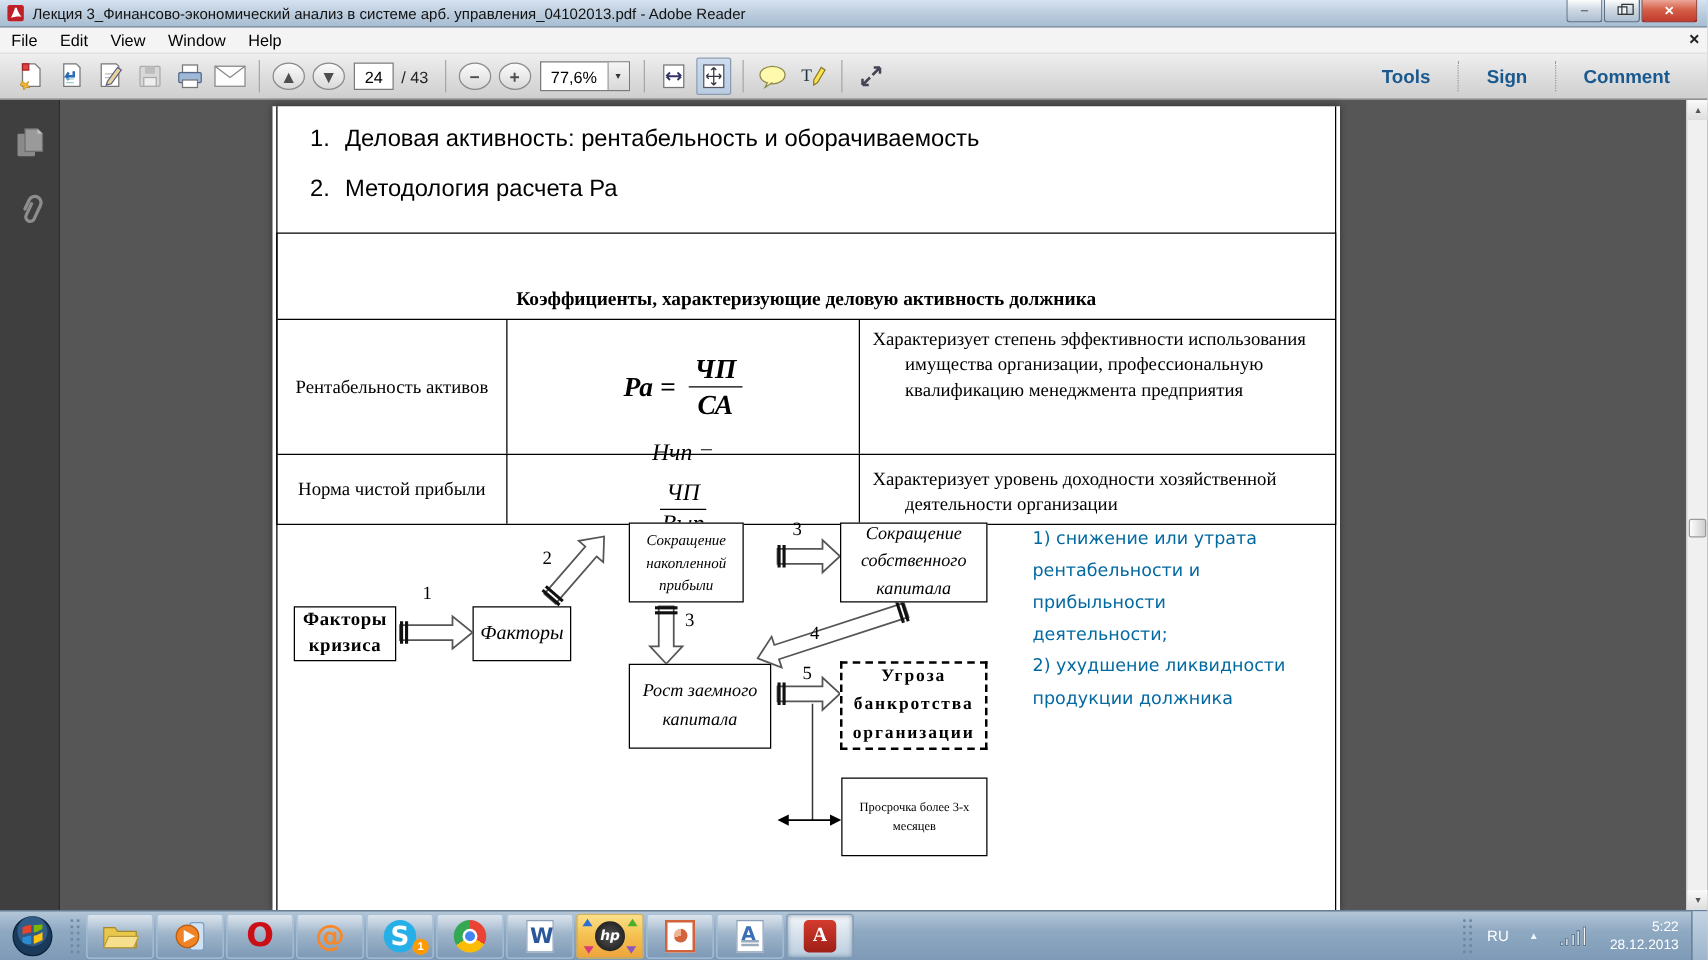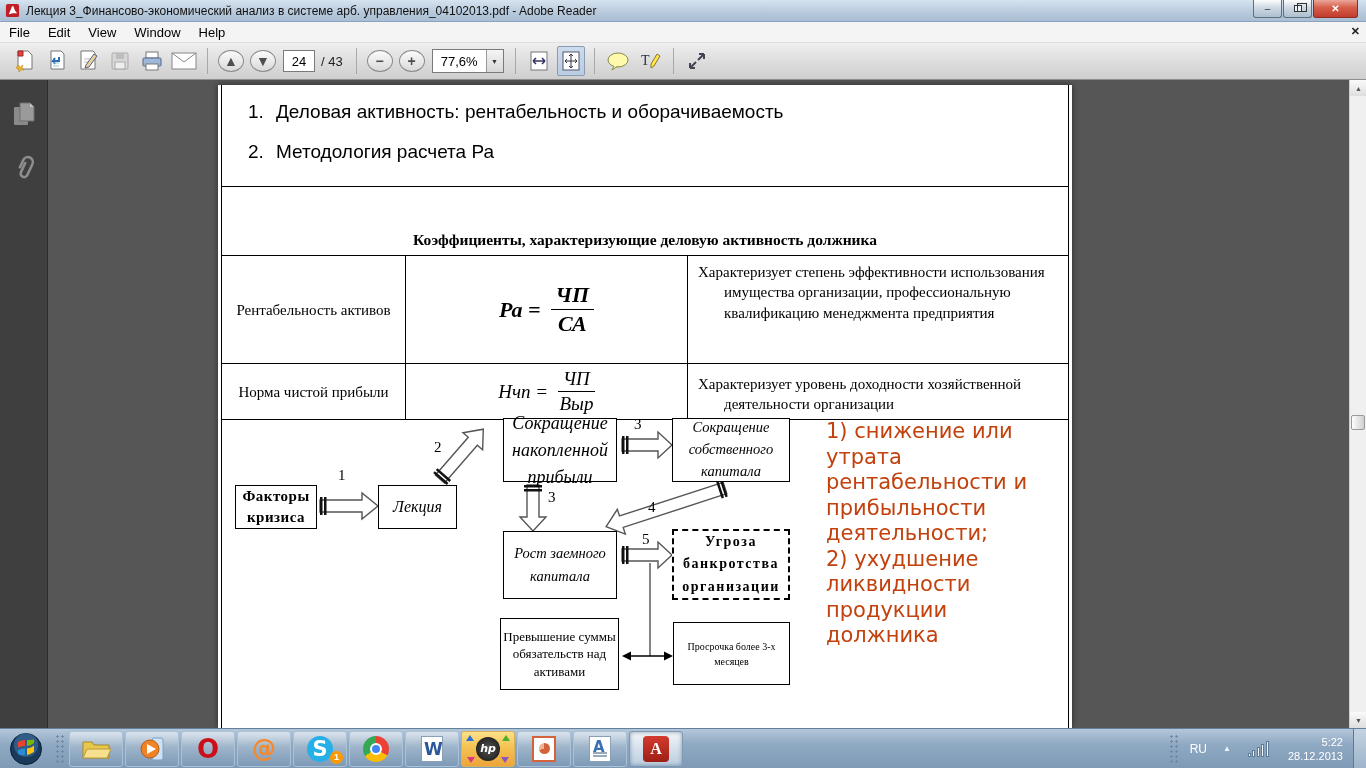--- a/index.html
+++ b/index.html
@@ -74,34 +74,34 @@
   .ct-row { display:flex; }
   .ct-row.r1 { height:108px; border-bottom:1.5px solid #000; }
   .ct-row.r2 { height:55px; }
   .ct-c1 { width:184px; border-right:1px solid #000; display:flex; align-items:center; justify-content:center;
     text-align:center; font-size:15px; line-height:1.6; padding:0 8px; }
   .ct-c2 { width:282px; border-right:1px solid #000; display:flex; align-items:center; justify-content:center; }
   .ct-c3 { flex:1; font-size:15px; line-height:1.35; padding:6px 6px 0 10px; }
   .hang { padding-left:26px; text-indent:-26px; }
   .formula { display:flex; align-items:center; gap:10px; font-style:italic; font-family:"Liberation Serif",serif; }
   .formula.f1 { font-size:22px; font-weight:600; }
-  .formula.f2 { font-size:19px; }
+  .formula.f2 { font-size:19px;flex-direction:column; }
   .frac { display:inline-block; text-align:center; }
   .frac .num { display:block; border-bottom:1.5px solid #000; padding:0 5px 1px; }
   .frac .den { display:block; padding-top:1px; }
 
   
   .dbox { position:absolute; background:#fff; border:1.5px solid #000; display:flex; align-items:center;
     justify-content:center; text-align:center; font-family:"Liberation Serif",serif; color:#000; padding:2px; }
   .dbox.bold { font-weight:bold;text-align:center; }
   .dbox.ital { font-style:italic; }
   .dlabel { position:absolute; font-family:"Liberation Serif",serif; font-size:15px; color:#000; }
   .d-svg { position:absolute; left:0; top:0; pointer-events:none; }
   .side-note { position:absolute; left:608px; top:334px; width:215px; font-family:"DejaVu Sans",sans-serif;
-    font-size:21px; line-height:25.5px; color:#c2410c; white-space:pre-line; }
+    font-size:14px; line-height:25.5px; color:#0369a1; white-space:pre-line; }
 
   
   .taskbar { position:absolute; left:0; top:728px; width:1366px; height:40px;
     background:linear-gradient(#b4c7d9,#8fa9c2 40%,#7e9ab6); border-top:1px solid #63809e; display:flex; align-items:center; }
   .orb { width:52px; height:40px; display:flex; align-items:center; justify-content:center; }
   .grip { width:10px; height:30px; margin:0 3px;
     background-image:radial-gradient(#6c87a3 28%, transparent 30%); background-size:5px 5px; }
   .tkbtn { width:54px; height:36px; margin:0 1px; border:1px solid #a9c2d8; border-radius:3px;
     background:linear-gradient(rgba(255,255,255,.55),rgba(255,255,255,.15) 45%,rgba(120,150,180,.25));
     display:flex; align-items:center; justify-content:center; position:relative; }
@@ -240,20 +240,27 @@
         <text x="3" y="15" font-size="14" font-family="serif" fill="#234">T</text>
         <path d="M13 14 L19 4 l3 2 L16 16 l-3 2 z" fill="#ffe34d" stroke="#8a7a2a"></path>
       </svg>
     </div>
     <div class="tsep"></div>
     <div class="tbtn">
       <svg width="22" height="22" viewBox="0 0 22 22">
         <path d="M4 18 L10 12 M4 18 v-5 M4 18 h5 M18 4 L12 10 M18 4 v5 M18 4 h-5" stroke="#445" stroke-width="2" fill="none"></path>
       </svg>
     </div>
+    <div class="tb-right">
+      <span class="tb-label">Tools</span>
+      <span class="tb-dots"></span>
+      <span class="tb-label">Sign</span>
+      <span class="tb-dots"></span>
+      <span class="tb-label">Comment</span>
+    </div>
   </div>
 
   <div class="workspace">
     <div class="navstrip">
       <div class="navicon">
         <svg width="24" height="26" viewBox="0 0 24 26">
           <rect x="2" y="6" width="14" height="18" rx="1" fill="#8a8a8a"></rect>
           <path d="M8 2 h10 l4 4 v14 h-14 z" fill="#9a9a9a" stroke="#6e6e6e"></path>
           <path d="M18 2 v4 h4" fill="#c0c0c0"></path>
         </svg>
@@ -354,26 +361,25 @@
           </g>
         </g>
 
         <line x1="432" y1="478" x2="432" y2="571" stroke="#333" stroke-width="1.2"></line>
         <line x1="408" y1="571" x2="451" y2="571" stroke="#000" stroke-width="1.4"></line>
         <polygon points="404,571 413,566.5 413,575.5" fill="#000"></polygon>
         <polygon points="455,571 446,566.5 446,575.5" fill="#000"></polygon>
       </svg>
 
       <div class="dbox bold" style="left:17px;top:400px;width:82px;height:44px;font-size:15px;letter-spacing:.5px;line-height:1.4">Факторы кризиса</div>
-      <div class="dbox ital" style="left:160px;top:400px;width:79px;height:44px;font-size:16px">Лекция</div>
-      <div class="dbox ital" style="left:285px;top:333px;width:114px;height:64px;font-size:18px;line-height:1.5">Сокращение накопленной прибыли</div>
+      <div class="dbox ital" style="left:160px;top:400px;width:79px;height:44px;font-size:16px">Факторы</div>
+      <div class="dbox ital" style="left:285px;top:333px;width:92px;height:64px;font-size:12px;line-height:1.5">Сокращение накопленной прибыли</div>
       <div class="dbox ital" style="left:454px;top:333px;width:118px;height:64px;font-size:14.5px;line-height:1.5">Сокращение собственного капитала</div>
       <div class="dbox ital" style="left:285px;top:446px;width:114px;height:68px;font-size:14.5px;line-height:1.6">Рост заемного капитала</div>
       <div class="dbox bold" style="left:454px;top:444px;width:118px;height:71px;font-size:14px;letter-spacing:1.5px;line-height:1.6;border:2.5px dashed #000">Угроза банкротства организации</div>
-      <div class="dbox" style="left:282px;top:533px;width:119px;height:72px;font-size:13px;line-height:1.35">Превышение суммы обязательств над активами</div>
       <div class="dbox" style="left:455px;top:537px;width:117px;height:63px;font-size:10px;line-height:1.5">Просрочка более 3-х месяцев</div>
 
       <div class="dlabel" style="left:120px;top:382px">1</div>
       <div class="dlabel" style="left:216px;top:354px">2</div>
       <div class="dlabel" style="left:416px;top:331px">3</div>
       <div class="dlabel" style="left:330px;top:404px">3</div>
       <div class="dlabel" style="left:430px;top:414px">4</div>
       <div class="dlabel" style="left:424px;top:446px">5</div>
 
       <div class="side-note">1) снижение или утрата рентабельности и прибыльности деятельности;

